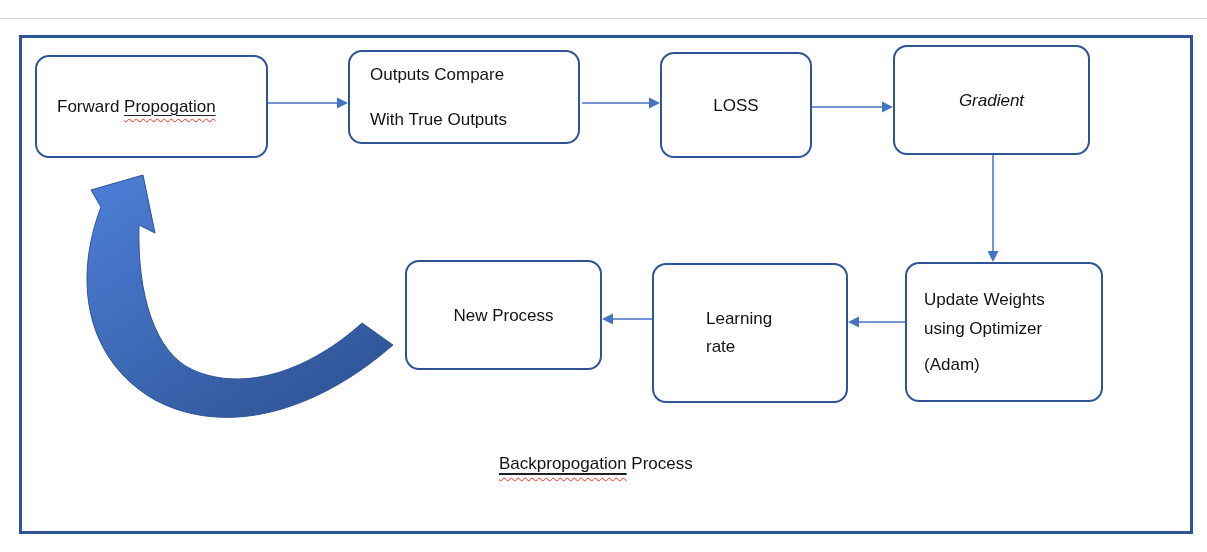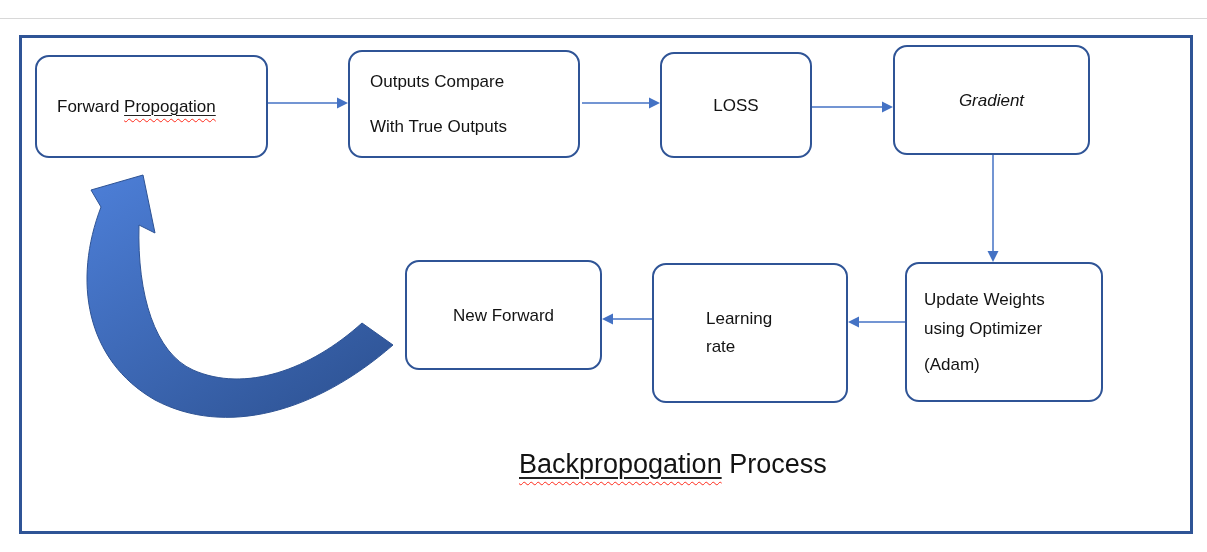--- a/index.html
+++ b/index.html
@@ -30,21 +30,21 @@
     background: #ffffff;
     display: flex;
     flex-direction: column;
     justify-content: center;
     font-size: 17px;
     line-height: 21px;
     z-index: 3;
   }
   .dbox .bline { white-space: nowrap; }
   #b-forward   { left: 35px;  top: 55px;  width: 233px; height: 103px; padding-left: 20px; align-items: flex-start; row-gap: 28px; }
-  #b-outputs   { left: 348px; top: 50px;  width: 232px; height: 108px; padding-left: 20px; align-items: flex-start; row-gap: 24px; }
+  #b-outputs   { left: 348px; top: 50px;  width: 232px; height: 94px; padding-left: 20px; align-items: flex-start; row-gap: 24px; }
   #b-loss      { left: 660px; top: 52px;  width: 152px; height: 106px; align-items: center; }
   #b-gradient  { left: 893px; top: 45px;  width: 197px; height: 110px; align-items: center; font-style: italic; }
   #b-update    { left: 905px; top: 262px; width: 198px; height: 140px; padding-left: 17px; align-items: flex-start; row-gap: 7px; line-height: 29px; }
   #b-update .para { width: 155px; white-space: normal; }
   #b-learning  { left: 652px; top: 263px; width: 196px; height: 140px; padding-left: 52px; align-items: flex-start; line-height: 28px; }
   #b-newweights{ left: 405px; top: 260px; width: 197px; height: 110px; align-items: center; }
 
   .u {
     text-decoration-line: underline;
     text-decoration-color: #222222;
@@ -52,22 +52,22 @@
     text-underline-offset: 3px;
   }
   .wavy {
     text-decoration-line: underline;
     text-decoration-style: wavy;
     text-decoration-color: #ff2a1a;
     text-decoration-thickness: 1px;
     text-underline-offset: 6px;
   }
   .title {
-    position: absolute; left: 519px; top: 447px;
-    font-size: 27px; line-height: 34px;
+    position: absolute; left: 499px; top: 447px;
+    font-size: 17px; line-height: 34px;
     white-space: nowrap;
     z-index: 3;
   }
   .title .u   { text-decoration-thickness: 1.5px; text-underline-offset: 4px; }
   .title .wavy{ text-underline-offset: 8px; }
 
   svg.conn { position: absolute; z-index: 2; overflow: visible; }
   svg.curved { position: absolute; left: 75px; top: 165px; width: 350px; height: 265px; z-index: 1; }
 </style>
 </head>
@@ -97,21 +97,21 @@
   <div class="para">Update Weights using Optimizer</div>
   <div class="para">(Adam)</div>
 </div>
 
 <div class="dbox" id="b-learning">
   <div class="bline">Learning</div>
   <div class="bline">rate</div>
 </div>
 
 <div class="dbox" id="b-newweights">
-  <div class="bline">New Forward</div>
+  <div class="bline">New Process</div>
 </div>
 
 <svg class="conn" style="left:268px; top:96px; width:80px; height:14px;" viewBox="0 0 80 14">
   <line x1="0" y1="7" x2="70" y2="7" stroke="#4472c4" stroke-width="1.5"></line>
   <polygon points="69,1.5 80,7 69,12.5" fill="#4472c4"></polygon>
 </svg>
 
 <svg class="conn" style="left:582px; top:96px; width:78px; height:14px;" viewBox="0 0 78 14">
   <line x1="0" y1="7" x2="68" y2="7" stroke="#4472c4" stroke-width="1.5"></line>
   <polygon points="67,1.5 78,7 67,12.5" fill="#4472c4"></polygon>

